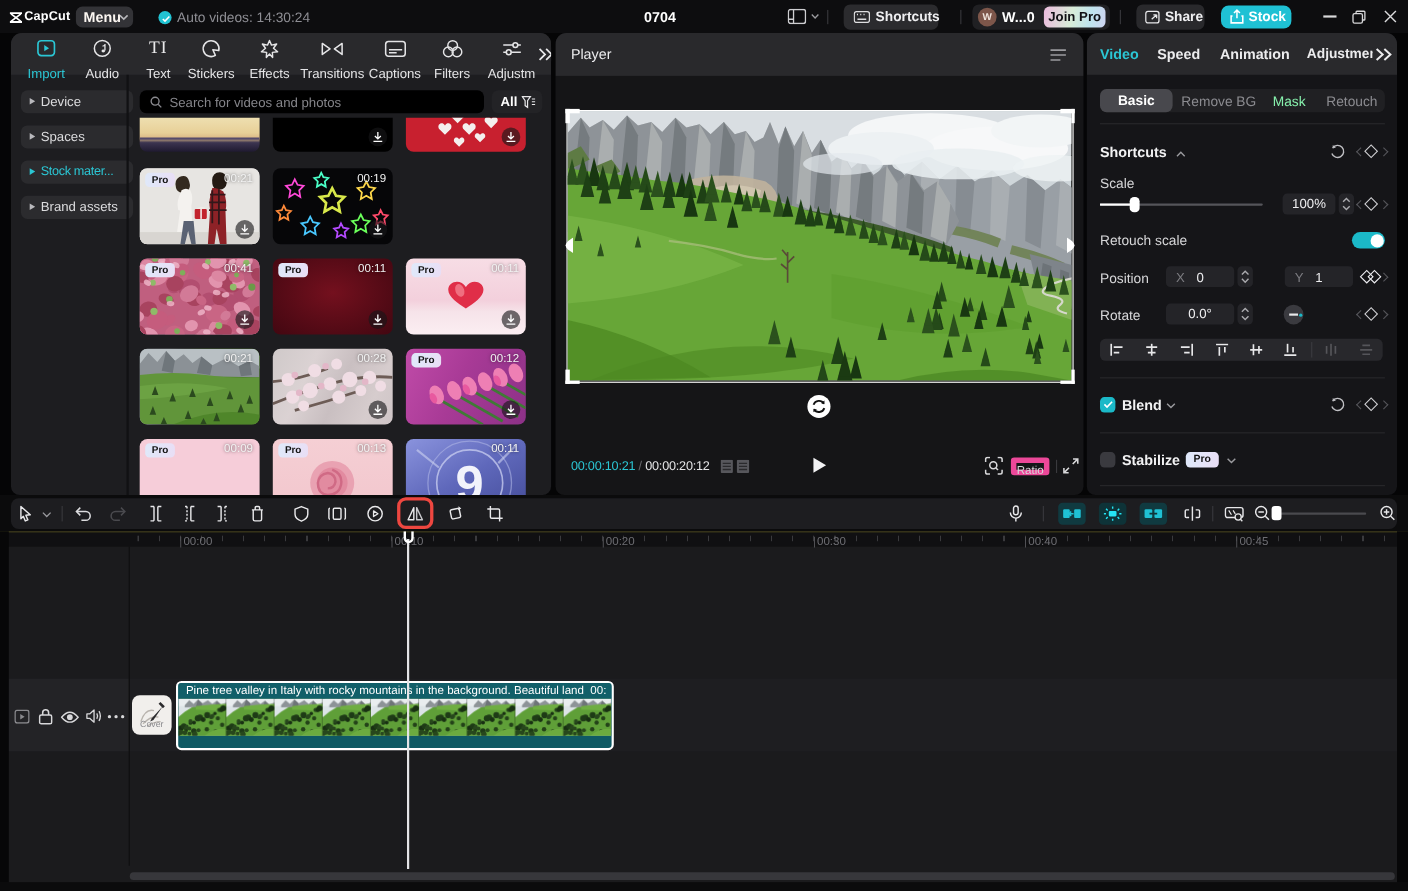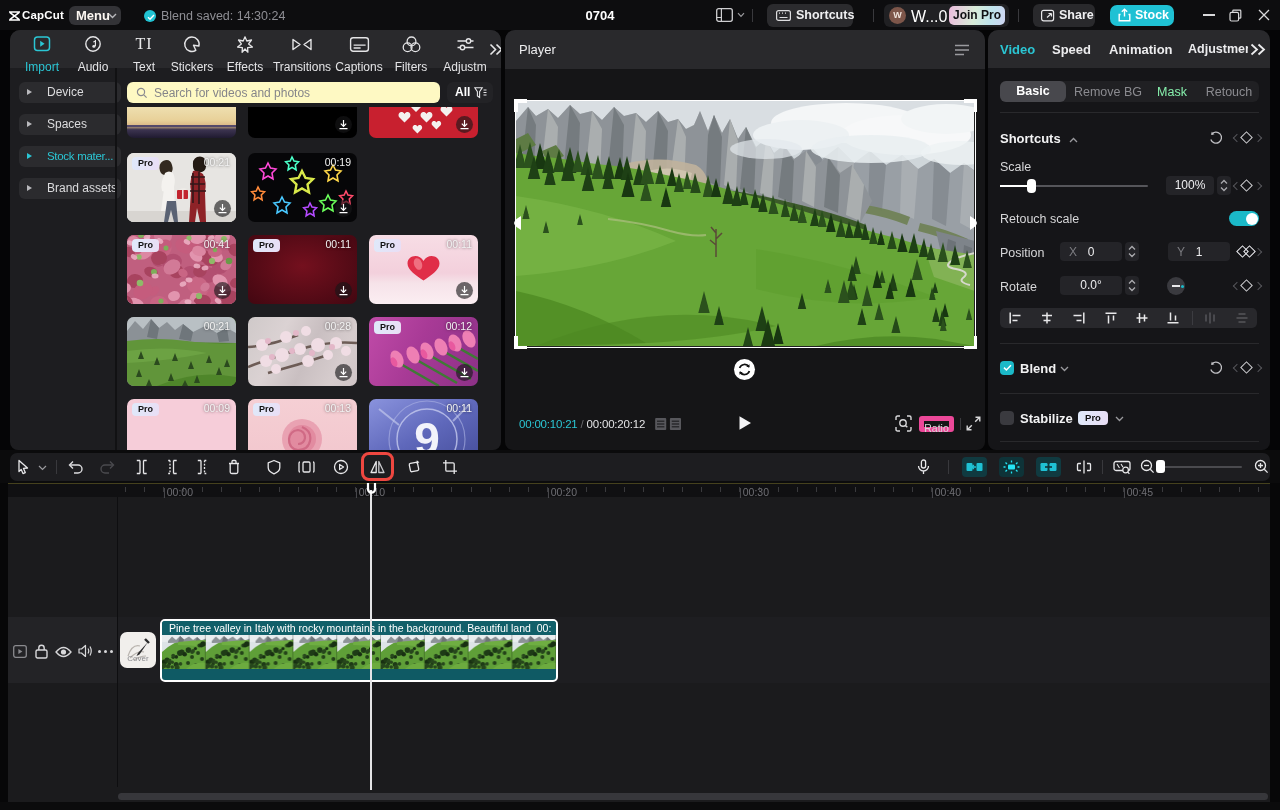--- a/index.html
+++ b/index.html
@@ -1,20 +1,20 @@
 <!DOCTYPE html>
 <html><head>
 <meta charset="utf-8">
 <style>
 *{margin:0;padding:0;box-sizing:border-box}
 html,body{width:1280px;height:810px;background:#050506;font-family:"Liberation Sans",sans-serif;overflow:hidden}
 body{position:relative}
 .a{position:absolute}
 svg{display:block}
-.sb{position:absolute;left:9px;width:102px;height:21px;background:#2b2b2e;border-radius:6px;color:#dcdcde;font-size:12px;line-height:21px;padding-left:28px;white-space:nowrap;overflow:hidden}
+.sb{position:absolute;left:9px;width:102px;height:21px;background:#2b2b2e;border-radius:6px;color:#dcdcde;font-size:12px;line-height:21px;padding-left:18px;white-space:nowrap;overflow:hidden}
 .tri{position:absolute;left:8px;top:7px;width:0;height:0;border-left:5px solid #b9b9bd;border-top:3.5px solid transparent;border-bottom:3.5px solid transparent}
 .tab{position:absolute;top:5px;width:60px;text-align:center;color:#e4e4e6;font-size:12px}
 .tab .lb{position:absolute;top:25px;width:100%;text-align:center}
 .th{position:absolute;width:109px;height:69px;border-radius:7px;overflow:hidden}
 .dur{position:absolute;top:3px;right:6px;color:#f2f2f2;font-size:10.5px;text-shadow:0 0 3px rgba(0,0,0,.6)}
 .pro{position:absolute;top:4px;left:5px;width:27px;height:13px;border-radius:4px;background:linear-gradient(100deg,#dfe9fa,#e9def5);color:#111;font-size:9px;font-weight:bold;text-align:center;line-height:13px}
 .dl{position:absolute;right:5px;bottom:5px;width:17px;height:17px;border-radius:50%;background:rgba(22,22,24,.62)}
 .kbox{position:absolute;height:19px;background:#242428;border-radius:4px;color:#ededef;font-size:12px;text-align:center}
 .spin{position:absolute;width:14px;height:19px;background:#242428;border-radius:4px}
 .dia{position:absolute;width:9px;height:9px;border:1.2px solid #cfcfd2;transform:rotate(45deg)}
@@ -32,21 +32,21 @@
       <path d="M1 1 H12 M1 9 H12 M2 1.6 L11 8.4 M11 1.6 L2 8.4" stroke="#fff" stroke-width="1.6" fill="none"></path>
     </svg>
   <div class="a" style="left:22px;top:9px;color:#fff;font-size:11.5px;font-weight:bold;letter-spacing:.2px">CapCut</div>
   <div class="a" style="left:69px;top:6px;width:52px;height:19px;background:#333337;border-radius:6px;color:#fcf7f2;font-size:13px;font-weight:bold;text-align:left;line-height:19px;padding-left:7px">Menu<svg class="a" style="right:4px;top:7px" width="9" height="6" viewBox="0 0 9 6">
         <path d="M1 1 L4.5 4.4 L8 1" stroke="#b9b9bd" stroke-width="1.4" fill="none"></path>
       </svg></div>
   <div class="a" style="left:144px;top:10px;width:12px;height:12px;border-radius:50%;background:#21c3d3"></div>
   <svg class="a" style="left:146.5px;top:13.5px" width="8" height="7" viewBox="0 0 8 7">
       <path d="M1 3.2 L3 5.2 L7 1" stroke="#fff" stroke-width="1.4" fill="none"></path>
     </svg>
-  <div class="a" style="left:161px;top:9px;color:#8e8e94;font-size:12.5px">Blend saved: 14:30:24</div>
+  <div class="a" style="left:161px;top:9px;color:#8e8e94;font-size:12.5px">Auto videos: 14:30:24</div>
   <div class="a" style="left:560px;top:8px;width:80px;text-align:center;color:#fff;font-size:13px;font-weight:bold">0704</div>
 
   <svg class="a" style="left:716px;top:8px" width="17" height="14" viewBox="0 0 17 14">
       <rect x="0.7" y="0.7" width="15.6" height="12.6" rx="2" stroke="#cfcfd2" stroke-width="1.3" fill="none"></rect>
       <path d="M5.4 0.7 V13.4 M0.7 9.5 H5.4" stroke="#cfcfd2" stroke-width="1.2"></path>
     </svg>
   <svg class="a" style="left:737px;top:12px" width="8" height="6" viewBox="0 0 8 6">
       <path d="M1 1.2 L4 4.4 L7 1.2" stroke="#9a9a9e" stroke-width="1.2" fill="none"></path>
     </svg>
   <div class="a" style="left:752px;top:9px;width:1px;height:13px;background:#39393d"></div>
@@ -55,21 +55,21 @@
     <svg class="a" style="left:9px;top:6px" width="15" height="11" viewBox="0 0 15 11">
         <rect x="0.6" y="0.6" width="13.8" height="9.8" rx="2" stroke="#dedee0" stroke-width="1.2" fill="none"></rect>
         <path d="M3 3.2 h1 M6 3.2 h1 M9 3.2 h1 M12 3.2 h0 M3.5 7.5 h8" stroke="#dedee0" stroke-width="1.2"></path>
       </svg>
     <div class="a" style="left:29px;top:4px;color:#efeff1;font-size:12.5px;font-weight:bold">Shortcuts</div>
   </div>
   <div class="a" style="left:873px;top:9px;width:1px;height:13px;background:#39393d"></div>
 
   <div class="a" style="left:884px;top:4px;width:125px;height:23px;background:#202023;border-radius:6px"></div>
   <div class="a" style="left:889px;top:7px;width:17px;height:17px;border-radius:50%;background:#7d564a;color:#efe3dc;font-size:9px;font-weight:bold;text-align:center;line-height:17px">W</div>
-  <div class="a" style="left:911px;top:8px;color:#fff;font-size:16px;font-weight:normal">W...0</div>
+  <div class="a" style="left:911px;top:8px;color:#fff;font-size:13px;font-weight:bold">W...0</div>
   <div class="a" style="left:949px;top:6px;width:56px;height:19px;border-radius:5px;background:linear-gradient(100deg,#ecbbdd 0%,#d8ecd8 45%,#bfe4ee 75%,#cfd4f2 100%);color:#101014;font-size:12px;font-weight:bold;text-align:center;line-height:19px">Join Pro</div>
   <div class="a" style="left:1018px;top:9px;width:1px;height:13px;background:#39393d"></div>
 
   <div class="a" style="left:1033px;top:4px;width:62px;height:23px;background:#29292c;border-radius:6px">
     <svg class="a" style="left:8px;top:5px" width="15" height="13" viewBox="0 0 15 13">
         <rect x="0.6" y="1.4" width="12" height="10.4" rx="2" stroke="#e8e8ea" stroke-width="1.2" fill="none"></rect>
         <path d="M6 8.5 L10.5 4.5 M10.5 4.5 h-3 M10.5 4.5 v3" stroke="#e8e8ea" stroke-width="1.2" fill="none"></path>
       </svg>
     <div class="a" style="left:26px;top:4px;color:#efeff1;font-size:12.5px;font-weight:bold">Share</div>
   </div>
@@ -156,21 +156,21 @@
   <svg class="a" style="left:479px;top:13px;background:#29292c" width="15" height="13" viewBox="0 0 15 13">
       <path d="M1.5 1.5 L6.5 6.5 L1.5 11.5 M7.5 1.5 L12.5 6.5 L7.5 11.5" stroke="#e8e8ea" stroke-width="1.6" fill="none"></path>
     </svg>
 
   <div class="sb" style="top:52px"><span class="tri"></span>Device</div>
   <div class="sb" style="top:84px"><span class="tri"></span>Spaces</div>
   <div class="sb" style="top:116px;color:#2bc6d4;font-size:11.5px;letter-spacing:-0.3px"><span class="tri" style="border-left-color:#2bc6d4"></span>Stock mater...</div>
   <div class="sb" style="top:148px"><span class="tri"></span>Brand assets</div>
   <div class="a" style="left:105px;top:38px;width:2px;height:382px;background:#111113"></div>
 
-  <div class="a" style="left:117px;top:52px;width:313px;height:21px;background:#fef9c3;border-radius:6px">
+  <div class="a" style="left:117px;top:52px;width:313px;height:21px;background:#000000;border-radius:6px">
     <svg class="a" style="left:9px;top:5px" width="12" height="12" viewBox="0 0 12 12">
         <circle cx="5" cy="5" r="3.6" stroke="#8b8b90" stroke-width="1.2" fill="none"></circle>
         <path d="M7.8 7.8 L10.6 10.6" stroke="#8b8b90" stroke-width="1.2"></path>
       </svg>
     <div class="a" style="left:27px;top:4px;color:#85858a;font-size:12px">Search for videos and photos</div>
   </div>
   <div class="a" style="left:437px;top:52px;width:46px;height:21px;background:#232326;border-radius:6px">
     <div class="a" style="left:8px;top:3px;color:#fff;font-size:12px;font-weight:bold">All</div>
     <svg class="a" style="left:27px;top:5px" width="13" height="12" viewBox="0 0 13 12">
         <path d="M0.8 0.8 H8.2 L5.6 4.6 V10.5 L3.4 9 V4.6 Z" stroke="#e8e8ea" stroke-width="1.1" fill="none"></path>

